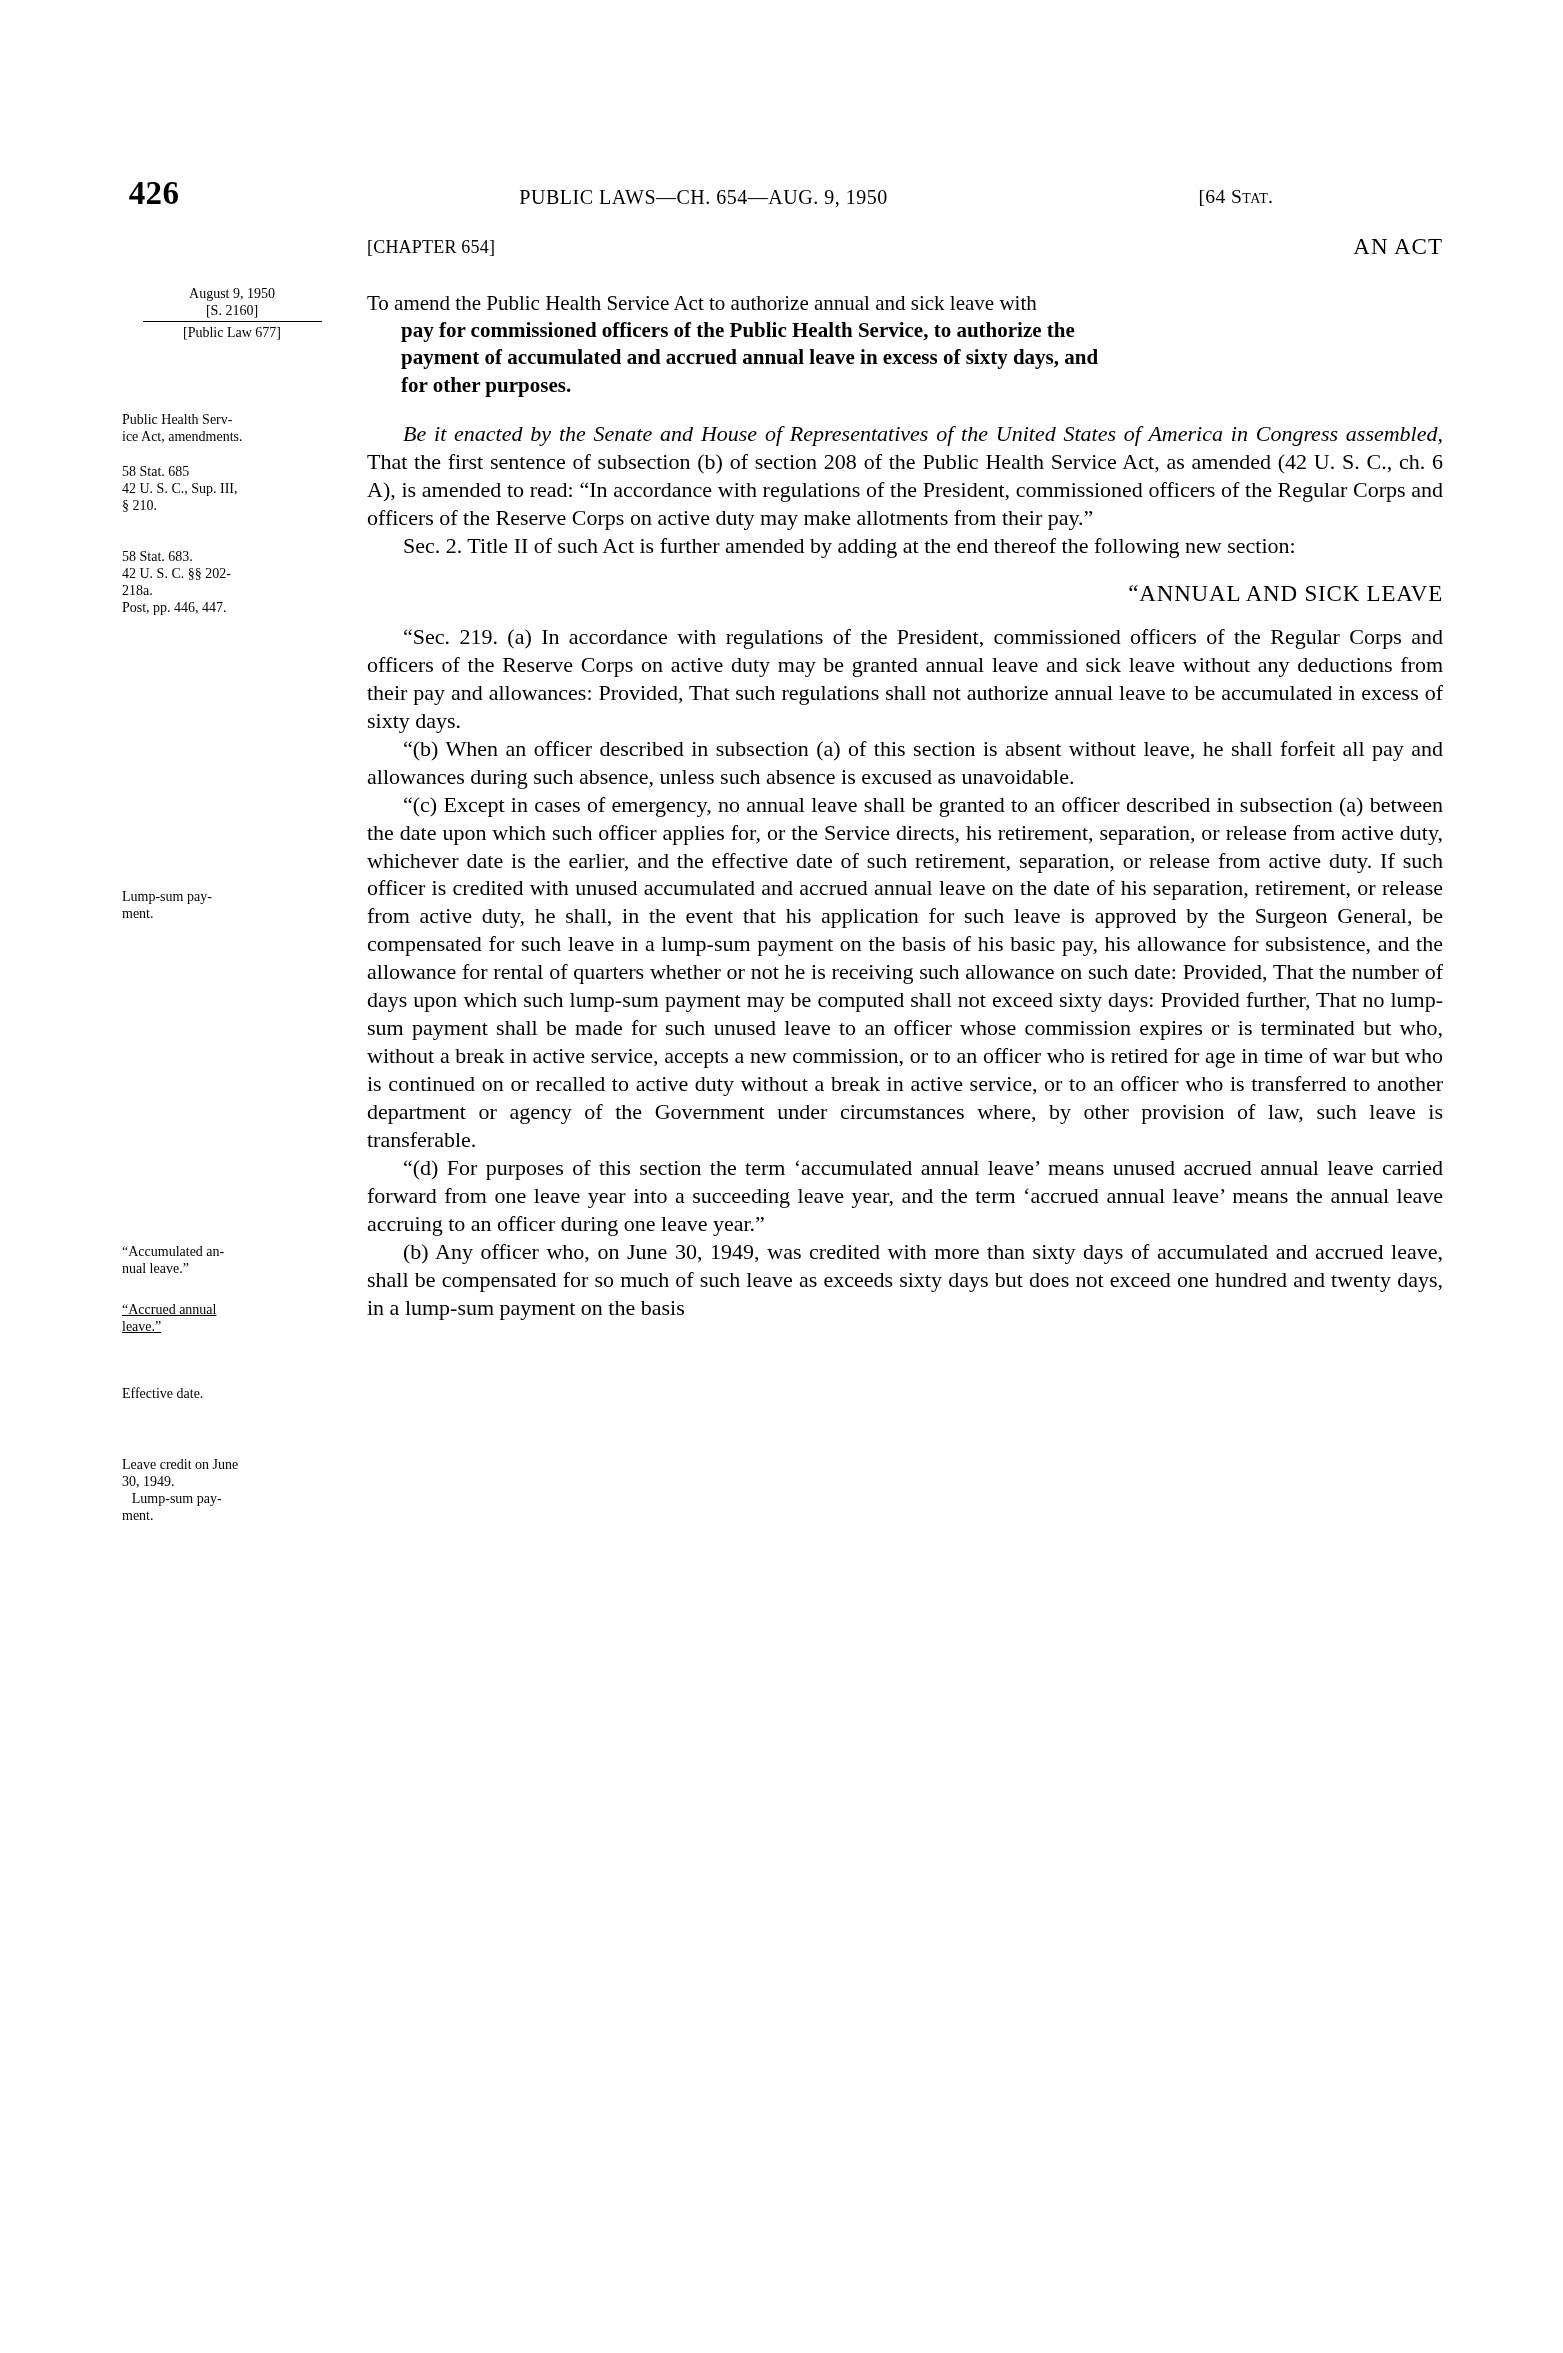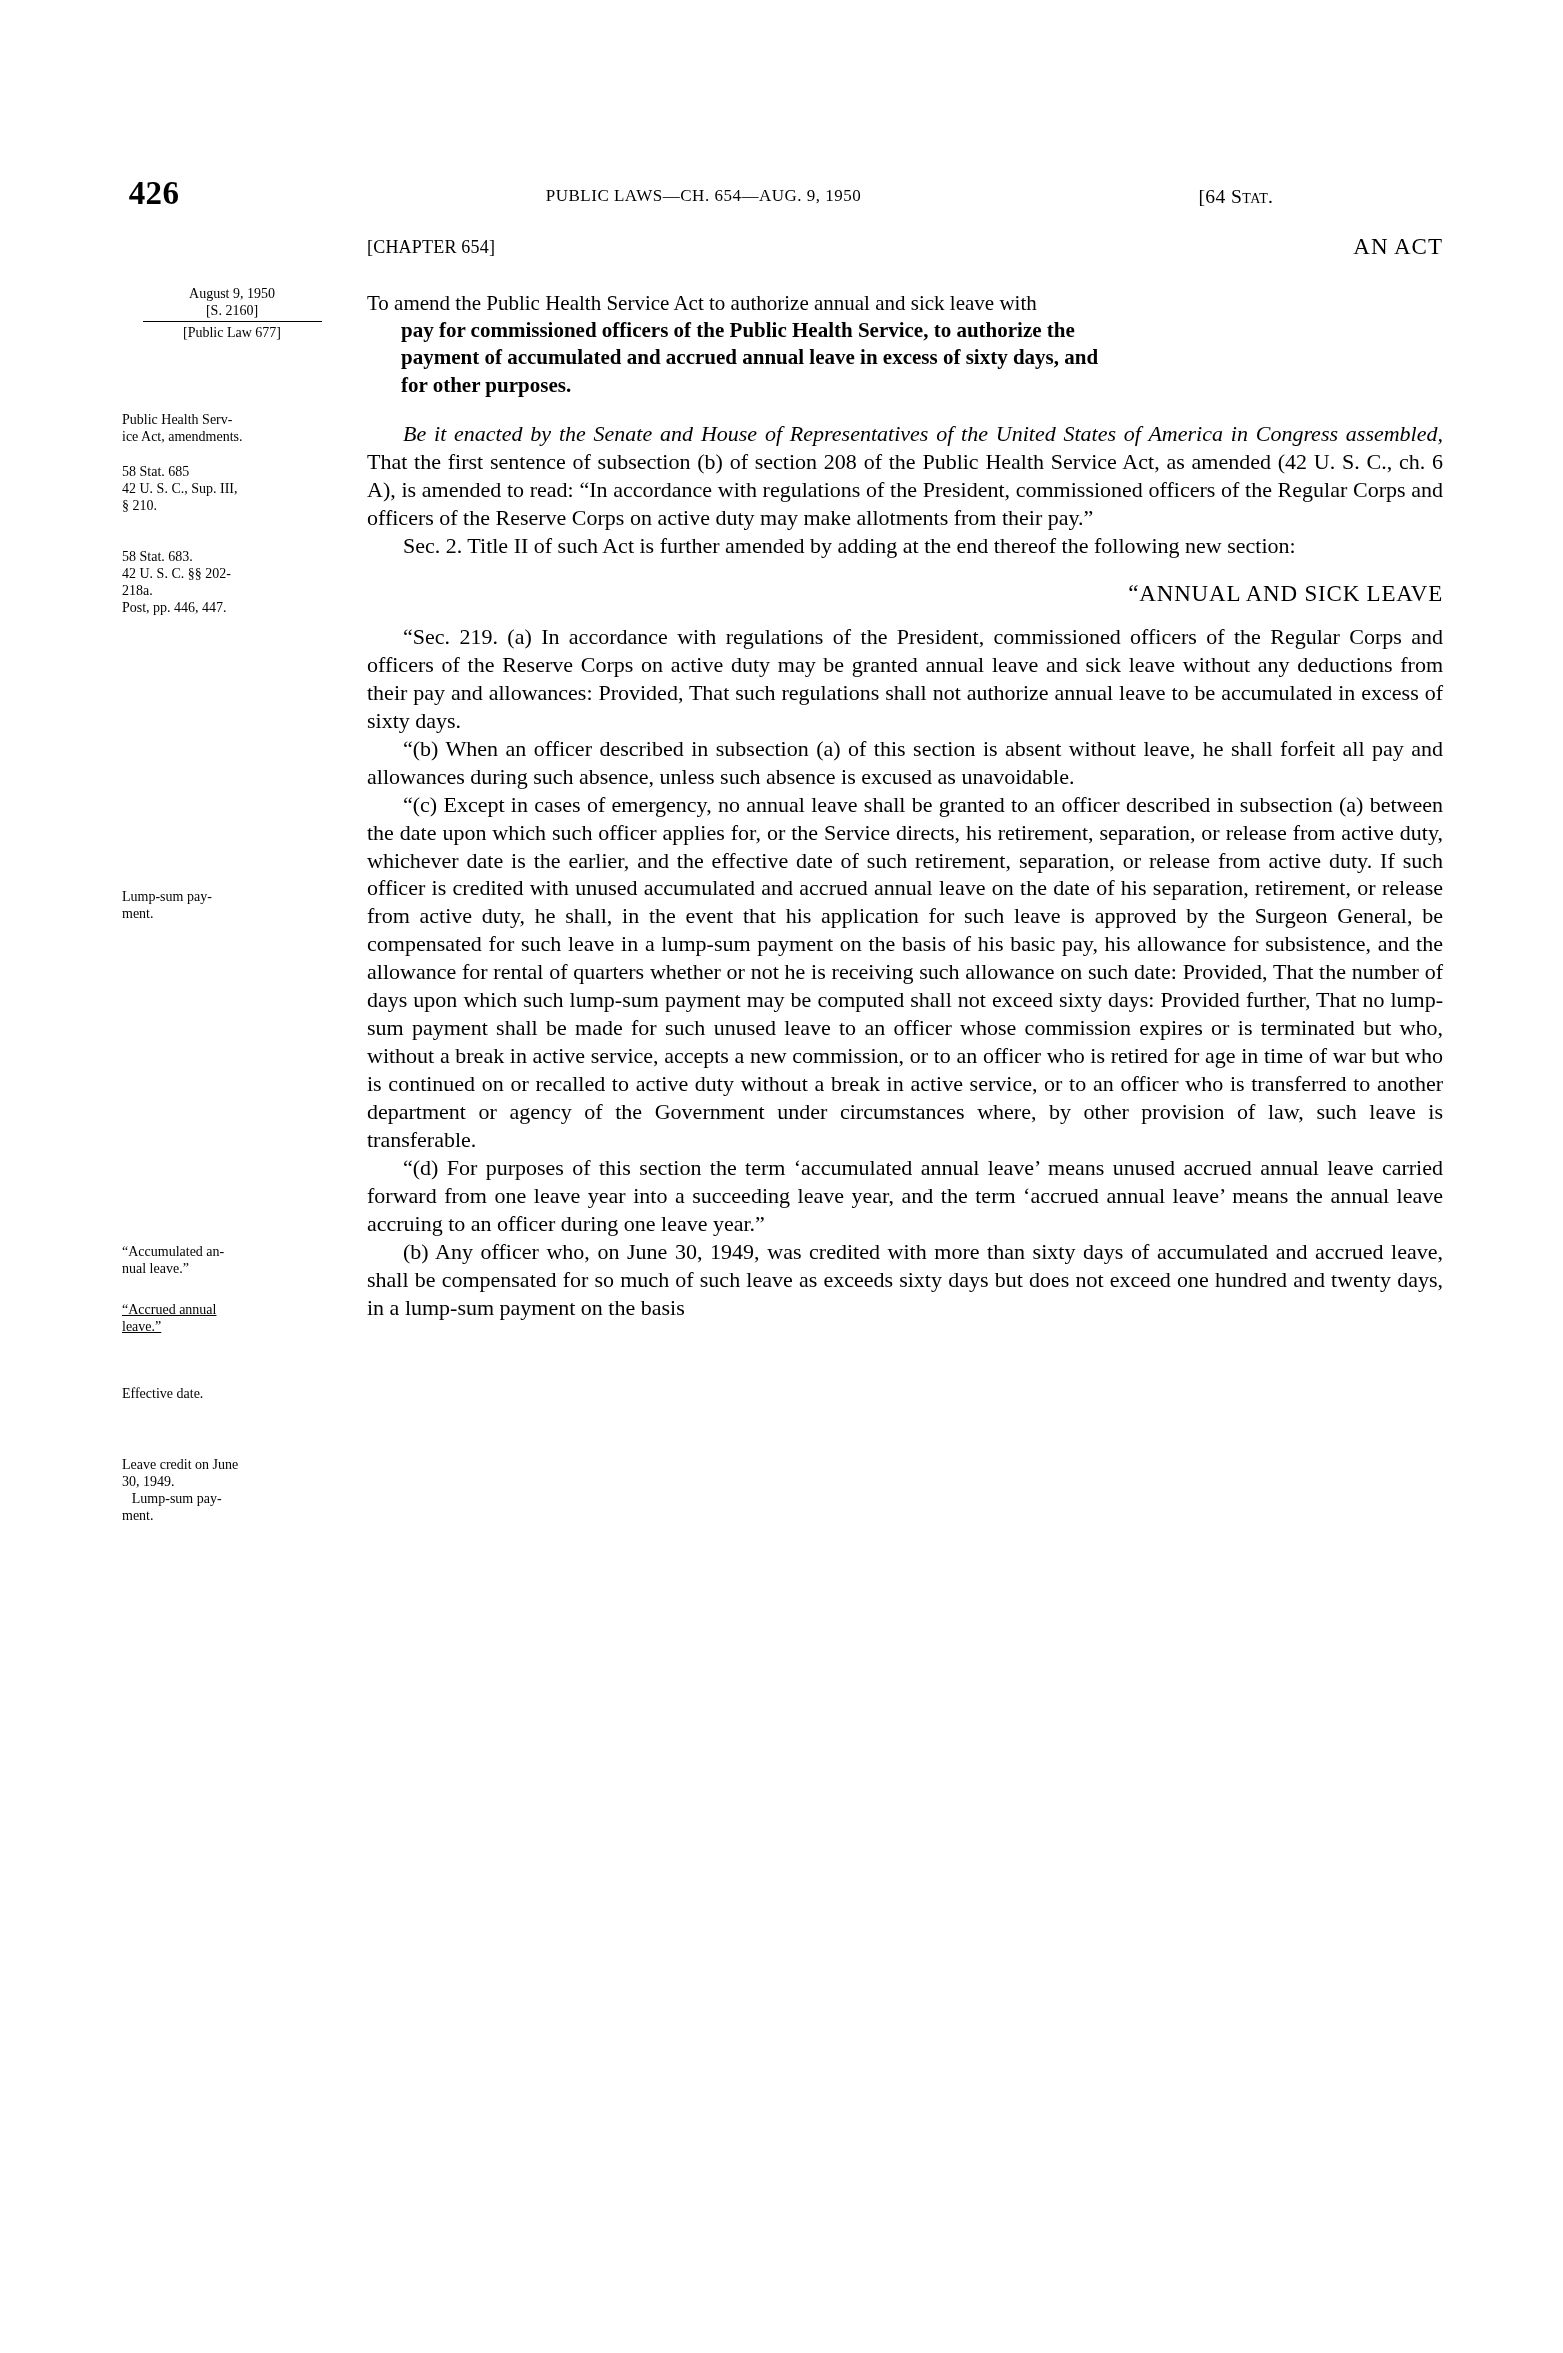--- a/index.html
+++ b/index.html
@@ -38,21 +38,21 @@
     font-size: 33px;
     font-weight: bold;
     letter-spacing: 0.4px;
   }
   .runhead-title {
     position: absolute;
     left: 0;
     right: 0;
     top: 4.9px;
     text-align: center;
-    font-size: 17px;
+    font-size: 20px;
     letter-spacing: 0.5px;
   }
   .stat-ref {
     position: absolute;
     right: 19.6px;
     top: 4.9px;
     font-size: 19.6px;
     letter-spacing: 0.4px;
   }
   .smallcaps {

